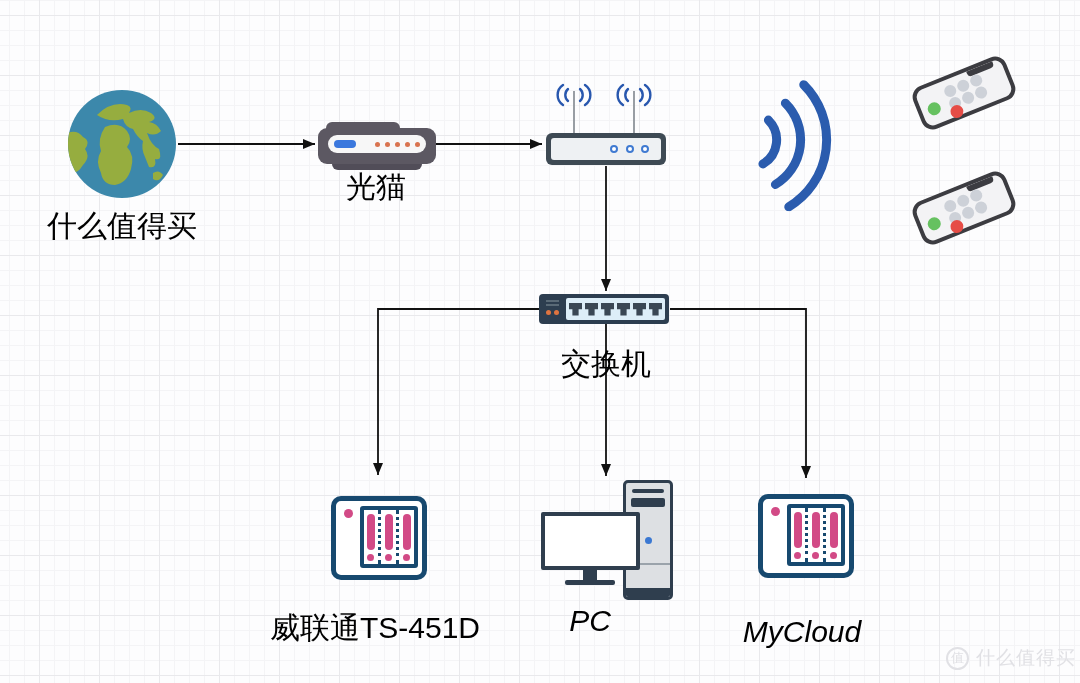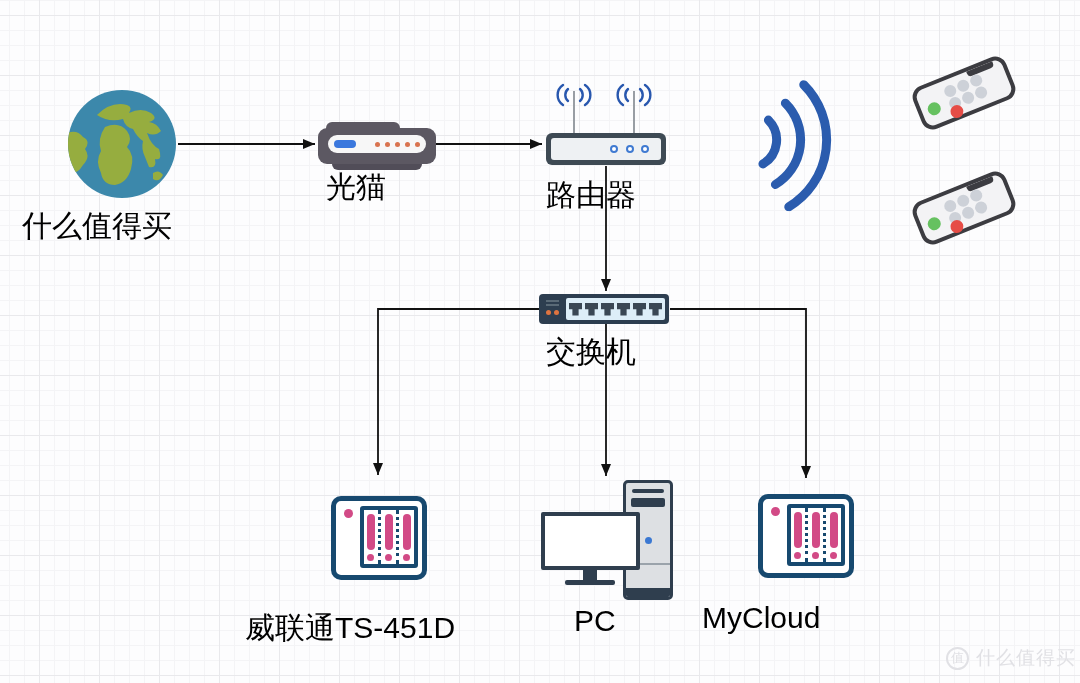--- a/index.html
+++ b/index.html
@@ -13,21 +13,21 @@
       linear-gradient(to bottom,#e9e9ec 1px,transparent 1px),
       linear-gradient(to right,#f4f4f6 1px,transparent 1px),
       linear-gradient(to bottom,#f4f4f6 1px,transparent 1px);
     background-size:60px 60px,60px 60px,15px 15px,15px 15px;
     background-position:39px 15px,39px 15px,9px 0px,9px 0px;
   }
   .abs { position:absolute; }
   svg.wires { position:absolute; left:0; top:0; z-index:1; }
   .node { z-index:2; }
   .lbl {
-    position:absolute; z-index:3; color:#000;
+    position:absolute; z-index:3; text-align:center; color:#000;
     font-size:30px; line-height:1.05; white-space:nowrap;
   }
 
   
   .modem { width:118px; height:48px; }
   .modem .tab    { position:absolute; left:8px;  top:0;    width:74px; height:12px; background:#5c5862; border-radius:6px 6px 0 0; }
   .modem .lip    { position:absolute; left:14px; top:38px; width:90px; height:10px; background:#514d58; border-radius:0 0 6px 6px; }
   .modem .body   { position:absolute; left:0;    top:6px;  width:118px; height:36px; background:#5c5862; border-radius:9px; }
   .modem .panel  { position:absolute; left:10px; top:13px; width:98px;  height:18px; background:#f7f7f7; border-radius:9px; }
   .modem .led    { position:absolute; left:16px; top:18px; width:22px;  height:8px;  background:#3b78dd; border-radius:4px; }
@@ -154,21 +154,20 @@
             <path d="M99,2 a12,12 0 0 1 0,20"></path>
         </g>
       </svg>
       <div class="body"></div>
       <div class="panel"></div>
       <div class="ring" style="left:64px;"></div>
       <div class="ring" style="left:80px;"></div>
       <div class="ring" style="left:95px;"></div>
     </div>
   </div>
-  <div class="lbl" style="left:546px; top:179px; width:120px;">路由器</div>
 
   <div class="abs node" style="left:748px; top:80px; transform:rotate(7deg);">
     <svg width="100" height="132" viewBox="0 0 100 132">
       <g stroke="#2b5cae" stroke-width="9" fill="none" stroke-linecap="round">
         <path d="M17.2,43.9 A28,28 0 0 1 17.2,88.1"></path>
         <path d="M32,25 A52,52 0 0 1 32,107"></path>
         <path d="M48,4.5 A78,78 0 0 1 48,127.5"></path>
       </g>
     </svg>
   </div>
@@ -211,21 +210,21 @@
       <div class="panel">
         <div class="port"></div>
         <div class="port"></div>
         <div class="port"></div>
         <div class="port"></div>
         <div class="port"></div>
         <div class="port"></div>
       </div>
     </div>
   </div>
-  <div class="lbl" style="left:546px; top:336px; width:120px;">交换机</div>
+  <div class="lbl" style="left:546px; top:348px; width:120px;">交换机</div>
 
   <div class="abs node nas" style="left:331px; top:496px;">
     <div>
       <div class="pdot"></div>
       <div class="inner">
         <div class="dots" style="left:14px;"></div>
         <div class="dots" style="left:32px;"></div>
         <div class="bar" style="left:3px;"></div>
         <div class="bar" style="left:21px;"></div>
         <div class="bar" style="left:39px;"></div>
@@ -244,38 +243,38 @@
         <div class="bar2"></div>
         <div class="bdot"></div>
         <div class="divid"></div>
         <div class="base"></div>
       </div>
       <div class="monitor"></div>
       <div class="neck"></div>
       <div class="mbase"></div>
     </div>
   </div>
-  <div class="lbl" style="left:574px; top:605px; width:100px;">PC</div>
+  <div class="lbl" style="left:540px; top:605px; width:100px;font-style:italic;">PC</div>
 
   <div class="abs node nas" style="left:758px; top:494px;">
     <div>
       <div class="pdot"></div>
       <div class="inner">
         <div class="dots" style="left:14px;"></div>
         <div class="dots" style="left:32px;"></div>
         <div class="bar" style="left:3px;"></div>
         <div class="bar" style="left:21px;"></div>
         <div class="bar" style="left:39px;"></div>
         <div class="bdot" style="left:3px;"></div>
         <div class="bdot" style="left:21px;"></div>
         <div class="bdot" style="left:39px;"></div>
       </div>
     </div>
   </div>
-  <div class="lbl" style="left:702px; top:602px; width:200px;">MyCloud</div>
+  <div class="lbl" style="left:702px; top:616px; width:200px;font-style:italic;">MyCloud</div>
 
   <div class="abs watermark">
     <div class="wm-circle">
       <span>值</span>
     </div>
     <div class="wm-text">什么值得买</div>
   </div>
 
 </div>
 

